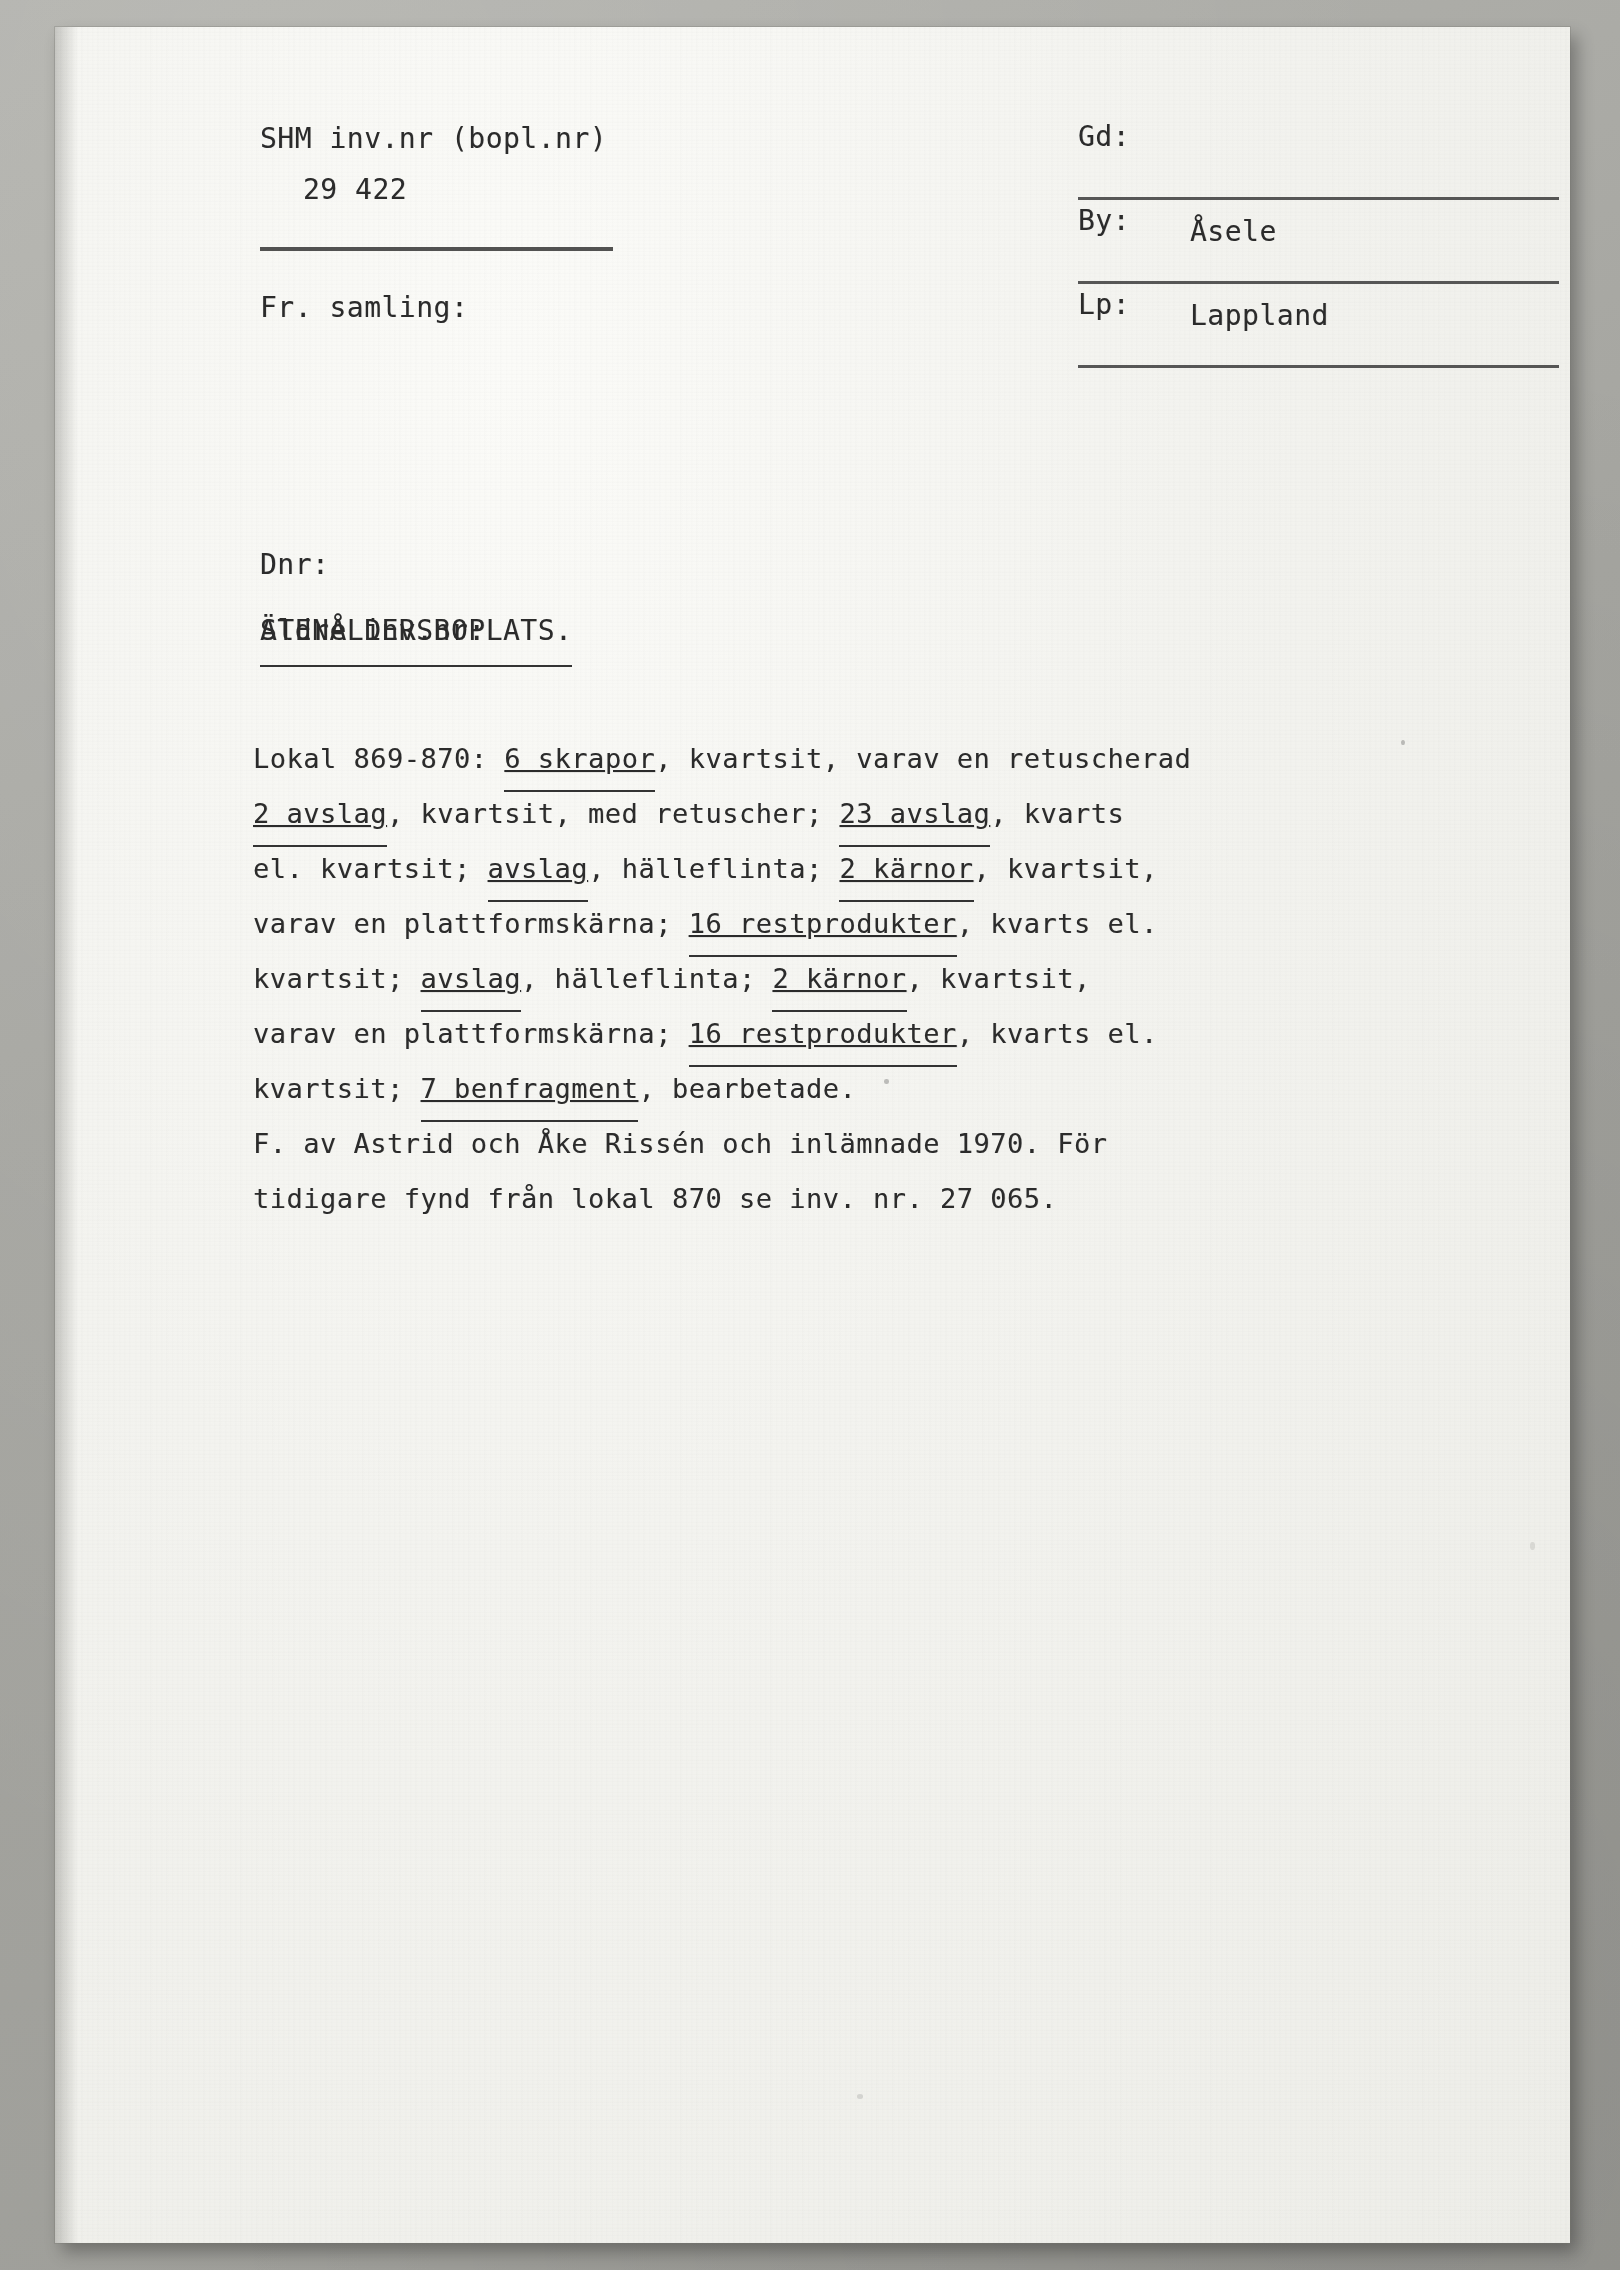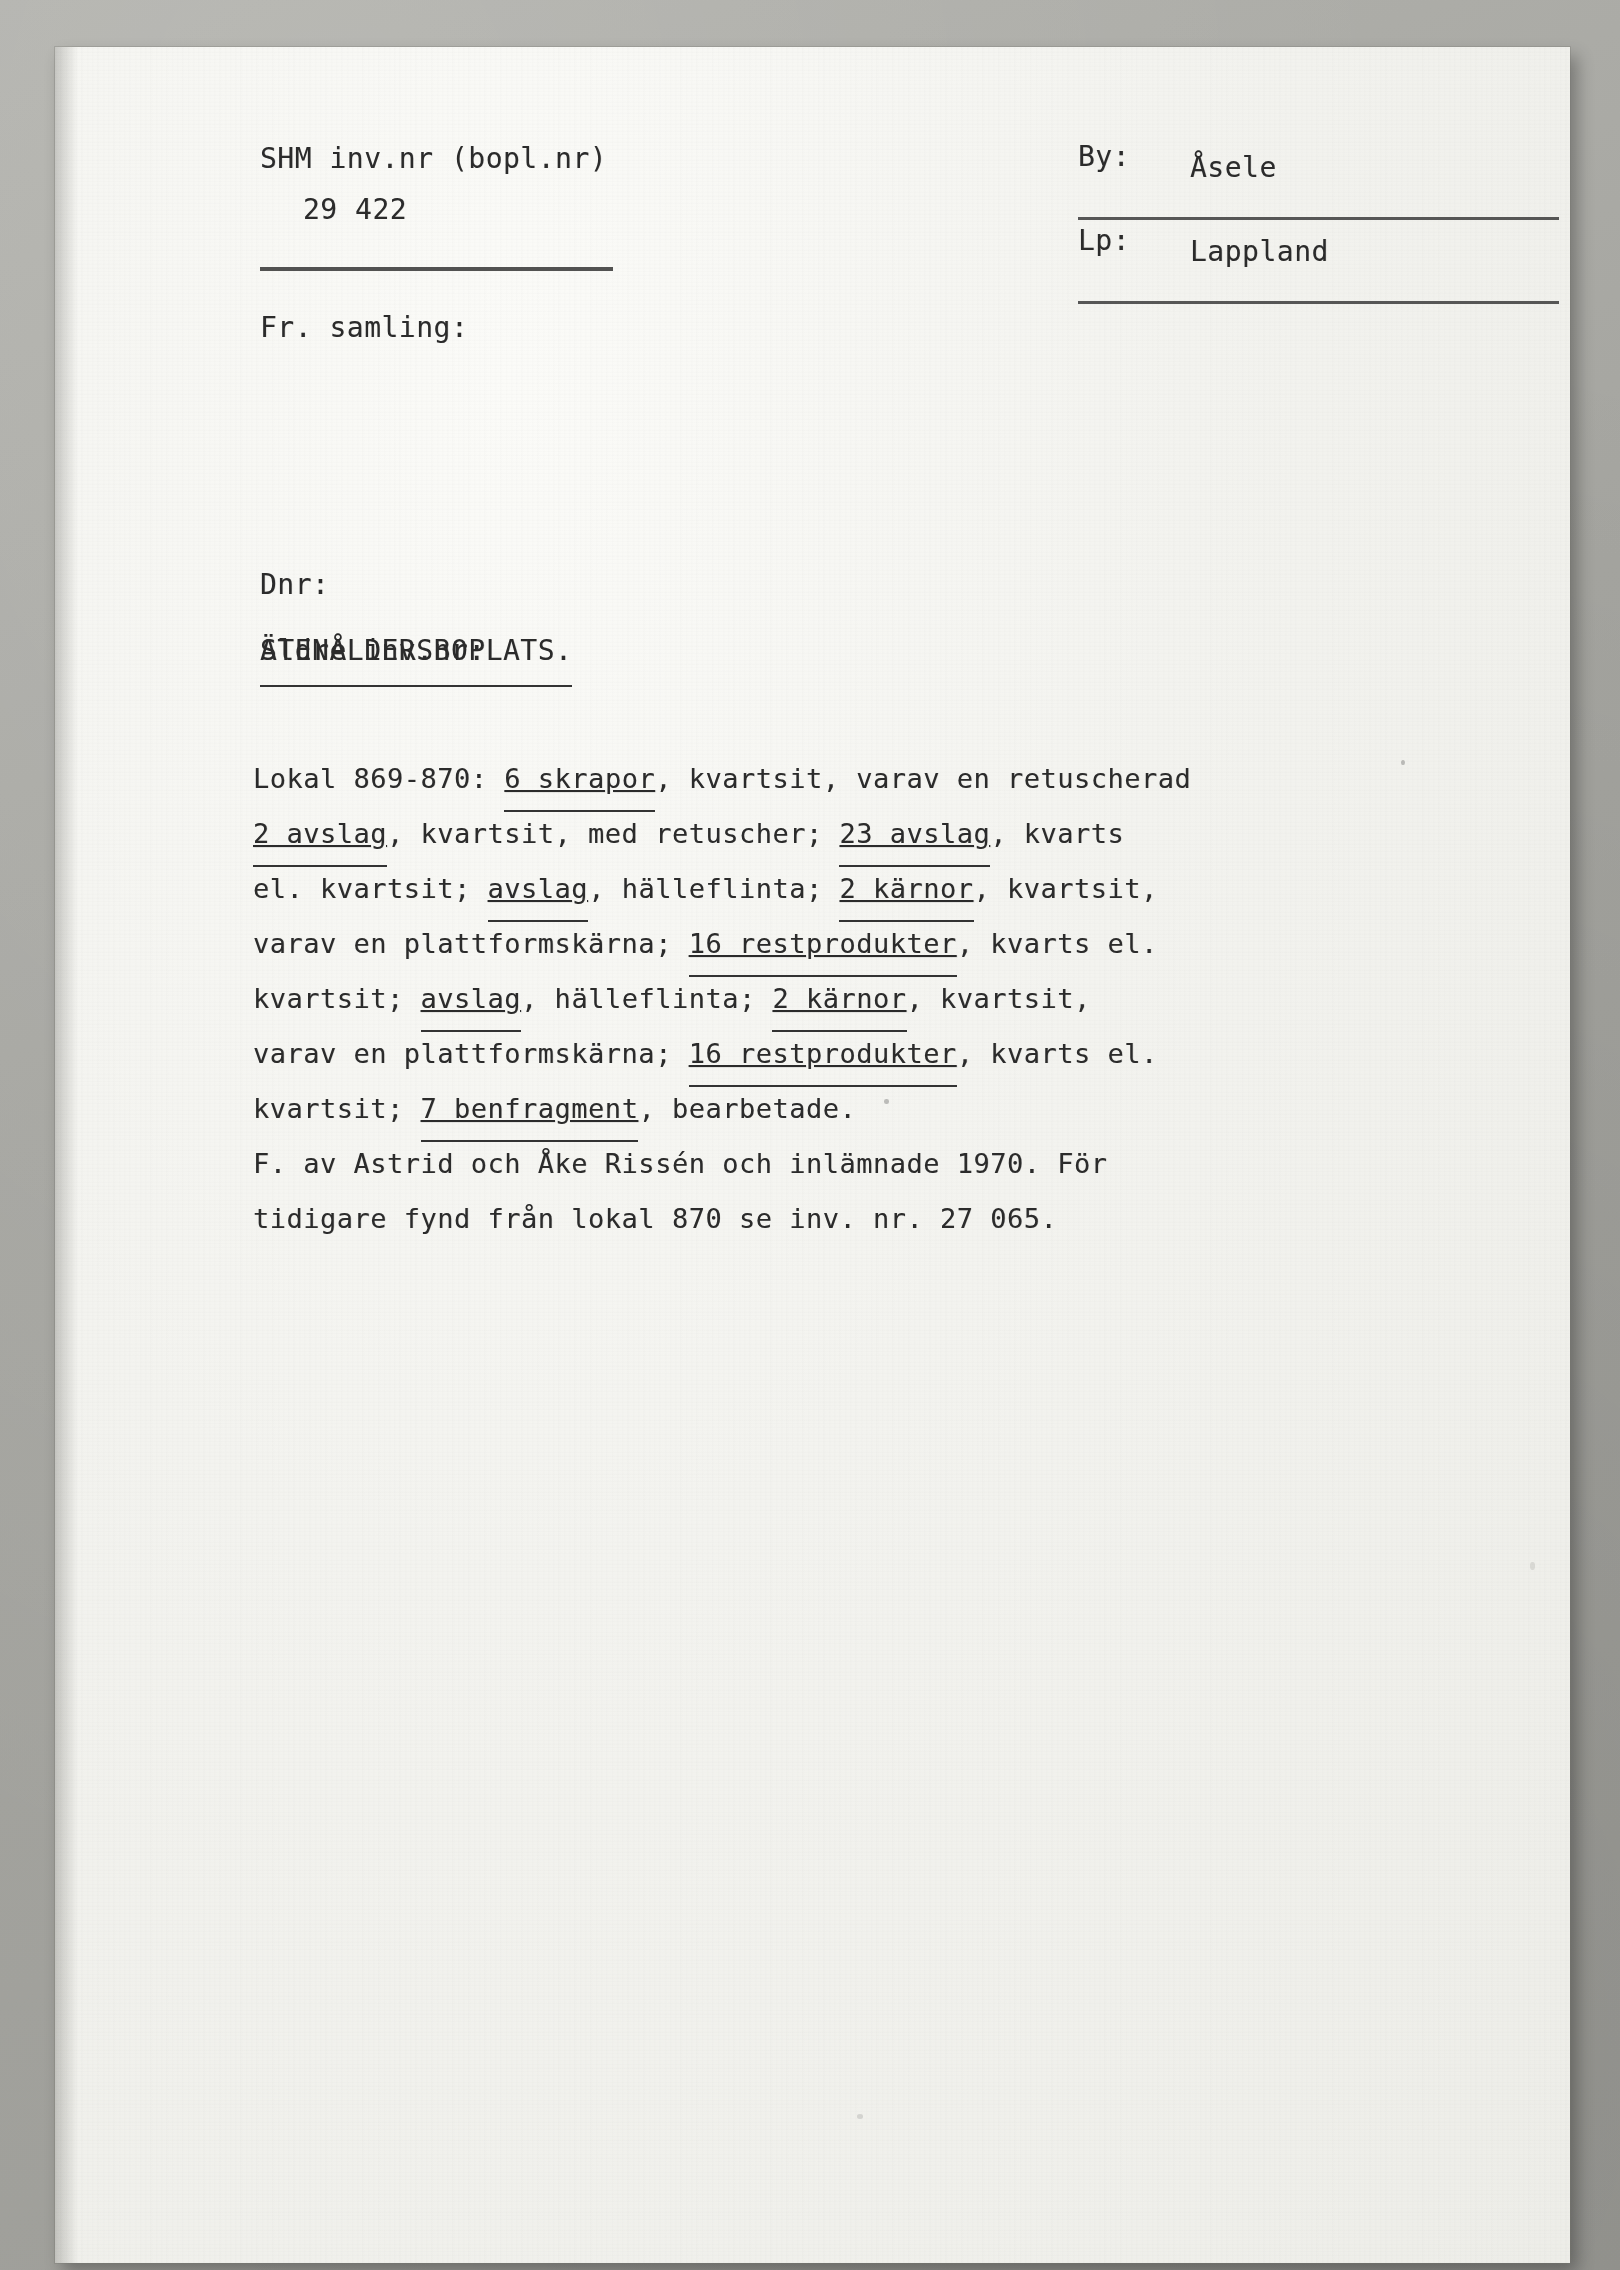--- a/index.html
+++ b/index.html
@@ -30,21 +30,20 @@
     position: absolute;
     left: 55px;
     top: 27px;
     width: 1515px;
     height: 2216px;
     background:
       radial-gradient(ellipse at 30% 15%, #fbfbf8 0%, #f3f3ef 45%, #ededE8 100%);
     box-shadow:
       0 0 0 0.9px rgba(120,120,115,0.35),
       7.1px 9px 16px rgba(0,0,0,0.30);
-    margin-top: 20px;
   }
   .page:before {
     
     content: "";
     position: absolute;
     inset: 0;
     background-image:
       repeating-linear-gradient(0deg, rgba(0,0,0,0.012) 0px, rgba(0,0,0,0) 1.8px, rgba(0,0,0,0) 3.6px),
       repeating-linear-gradient(90deg, rgba(0,0,0,0.010) 0px, rgba(0,0,0,0) 2.7px, rgba(0,0,0,0) 5.3px);
     pointer-events: none;
@@ -190,20 +189,25 @@
     <div class="typed line-shm">SHM inv.nr (bopl.nr)</div>
     <div class="typed line-invno">29 422</div>
     <div class="rule-invno"></div>
     <div class="typed line-frsamling">Fr. samling:</div>
     <div class="typed line-dnr">Dnr:</div>
     <div class="typed line-aldre">Äldre inv.nr:</div>
   </div>
 
   <div class="hdr-right">
 
+    <div class="field">
+      <span class="typed lbl">Gd:</span>
+      <span class="typed val"></span>
+      <span class="rule"></span>
+    </div>
 
     <div class="field">
       <span class="typed lbl">By:</span>
       <span class="typed val">Åsele</span>
       <span class="rule"></span>
     </div>
 
 
     <div class="field">
       <span class="typed lbl">Lp:</span>

